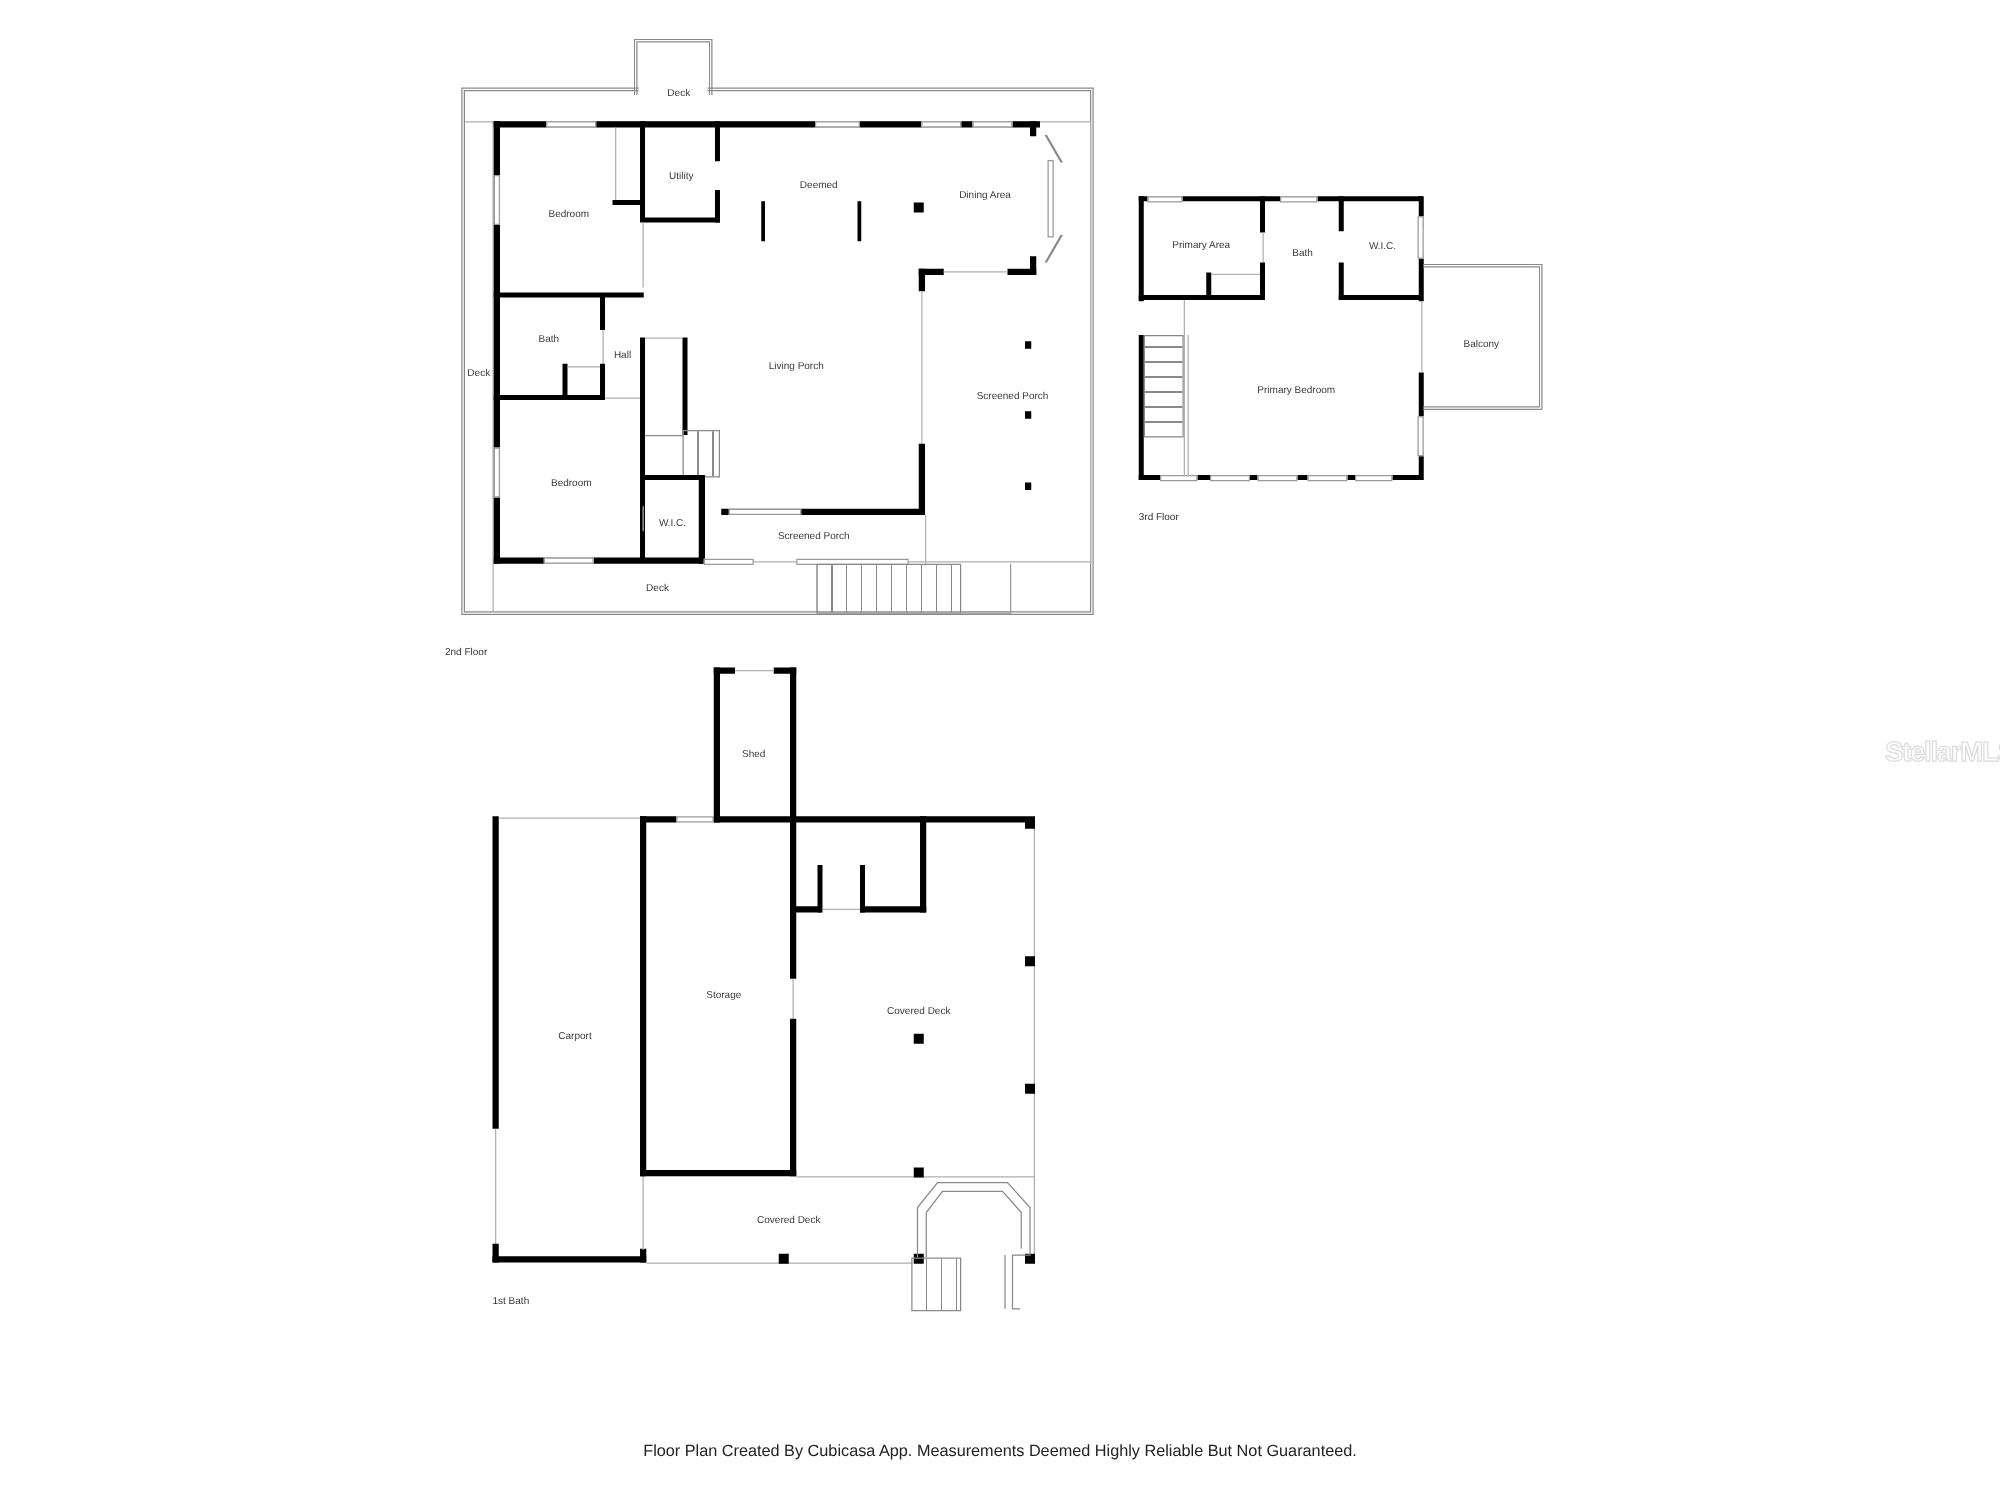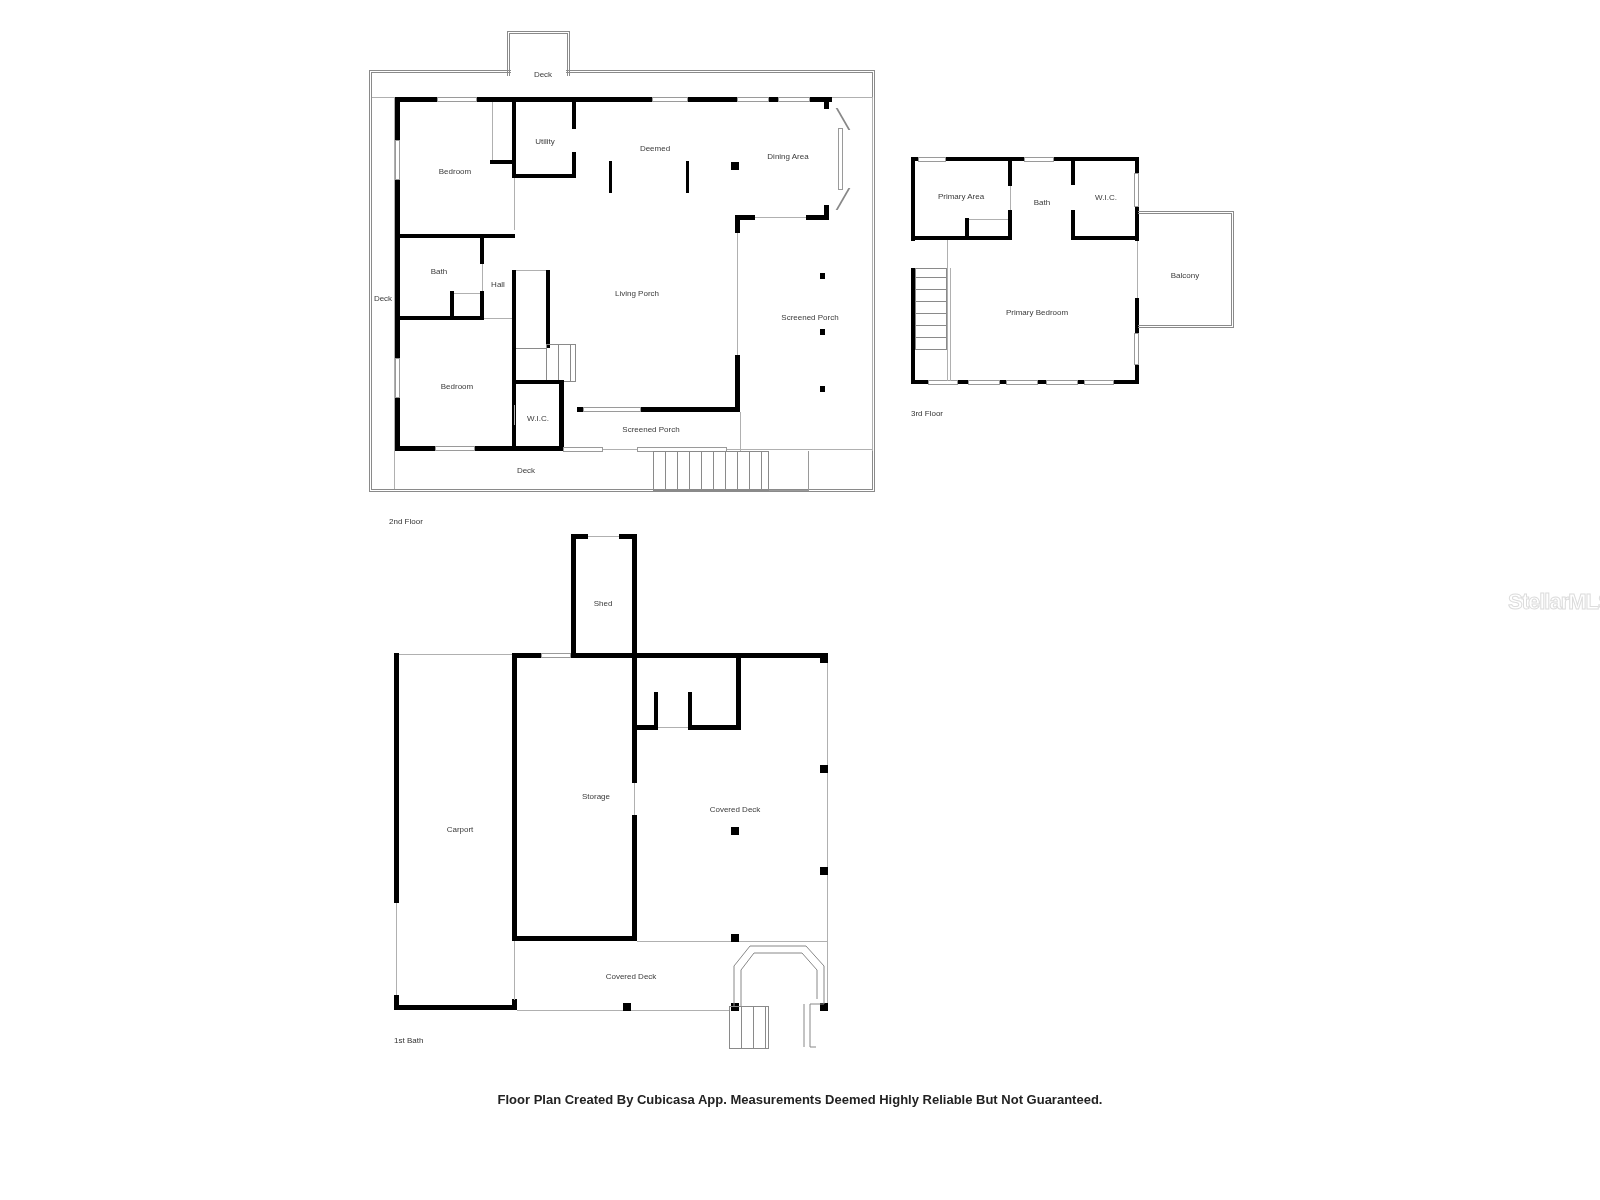--- a/index.html
+++ b/index.html
@@ -116,21 +116,21 @@
   <div class="label" style="left:439px; top:271px;">Bath</div>
   <div class="label" style="left:498px; top:284px;">Hall</div>
   <div class="label" style="left:383px; top:298px;">Deck</div>
   <div class="label" style="left:637px; top:293px;">Living Porch</div>
   <div class="label" style="left:810px; top:317px;">Screened Porch</div>
   <div class="label" style="left:457px; top:386px;">Bedroom</div>
   <div class="label" style="left:538px; top:418px;">W.I.C.</div>
   <div class="label" style="left:651px; top:429px;">Screened Porch</div>
   <div class="label" style="left:526px; top:470px;">Deck</div>
 
-  <div class="floor-label" style="left:389px; top:517px;">2nd Floor</div>
+  <div class="floor-label" style="left:356px; top:517px;">2nd Floor</div>
 </div>
 
 <div>
   <div class="wall" style="left:911px; top:157px; width:227px; height:4px;"></div>
   <div class="wall" style="left:911px; top:157px; width:4px; height:84px;"></div>
   <div class="wall" style="left:911px; top:268px; width:4px; height:116px;"></div>
   <div class="wall" style="left:911px; top:380px; width:227px; height:4px;"></div>
   <div class="wall" style="left:1135px; top:157px; width:4px; height:26px;"></div>
   <div class="wall" style="left:1135px; top:203px; width:4px; height:38px;"></div>
   <div class="wall" style="left:1135px; top:298px; width:4px; height:36px;"></div>
@@ -218,22 +218,22 @@
 
   <svg class="abs" style="left:728px; top:944px;" width="100" height="105" viewBox="0 0 100 105">
     <path d="M6 62 L6 22 L22 2 L78 2 L96 22 L96 60 L82 60 L82 103 L88 103" fill="none" stroke="#888" stroke-width="1"></path>
     <path d="M13 62 L13 26 L26 9 L74 9 L89 26 L89 55" fill="none" stroke="#888" stroke-width="1"></path>
     <path d="M76 60 L76 103" fill="none" stroke="#888" stroke-width="1"></path>
   </svg>
   <div class="stairs" style="left:729px; top:1006px; width:40px; height:43px;"></div>
 
   <div class="label" style="left:603px; top:603px;">Shed</div>
   <div class="label" style="left:460px; top:829px;">Carport</div>
-  <div class="label" style="left:596px; top:796px;">Storage</div>
+  <div class="label" style="left:579px; top:796px;">Storage</div>
   <div class="label" style="left:735px; top:809px;">Covered Deck</div>
   <div class="label" style="left:631px; top:976px;">Covered Deck</div>
 
   <div class="floor-label" style="left:394px; top:1036px;">1st Bath</div>
 </div>
 
 <div class="watermark" style="left:1508px; top:589px;">StellarMLS</div>
 
-<div class="footer" style="top:1092px;font-weight:bold;">Floor Plan Created By Cubicasa App. Measurements Deemed Highly Reliable But Not Guaranteed.</div>
+<div class="footer" style="top:1153px;">Floor Plan Created By Cubicasa App. Measurements Deemed Highly Reliable But Not Guaranteed.</div>
 
 </body></html>

